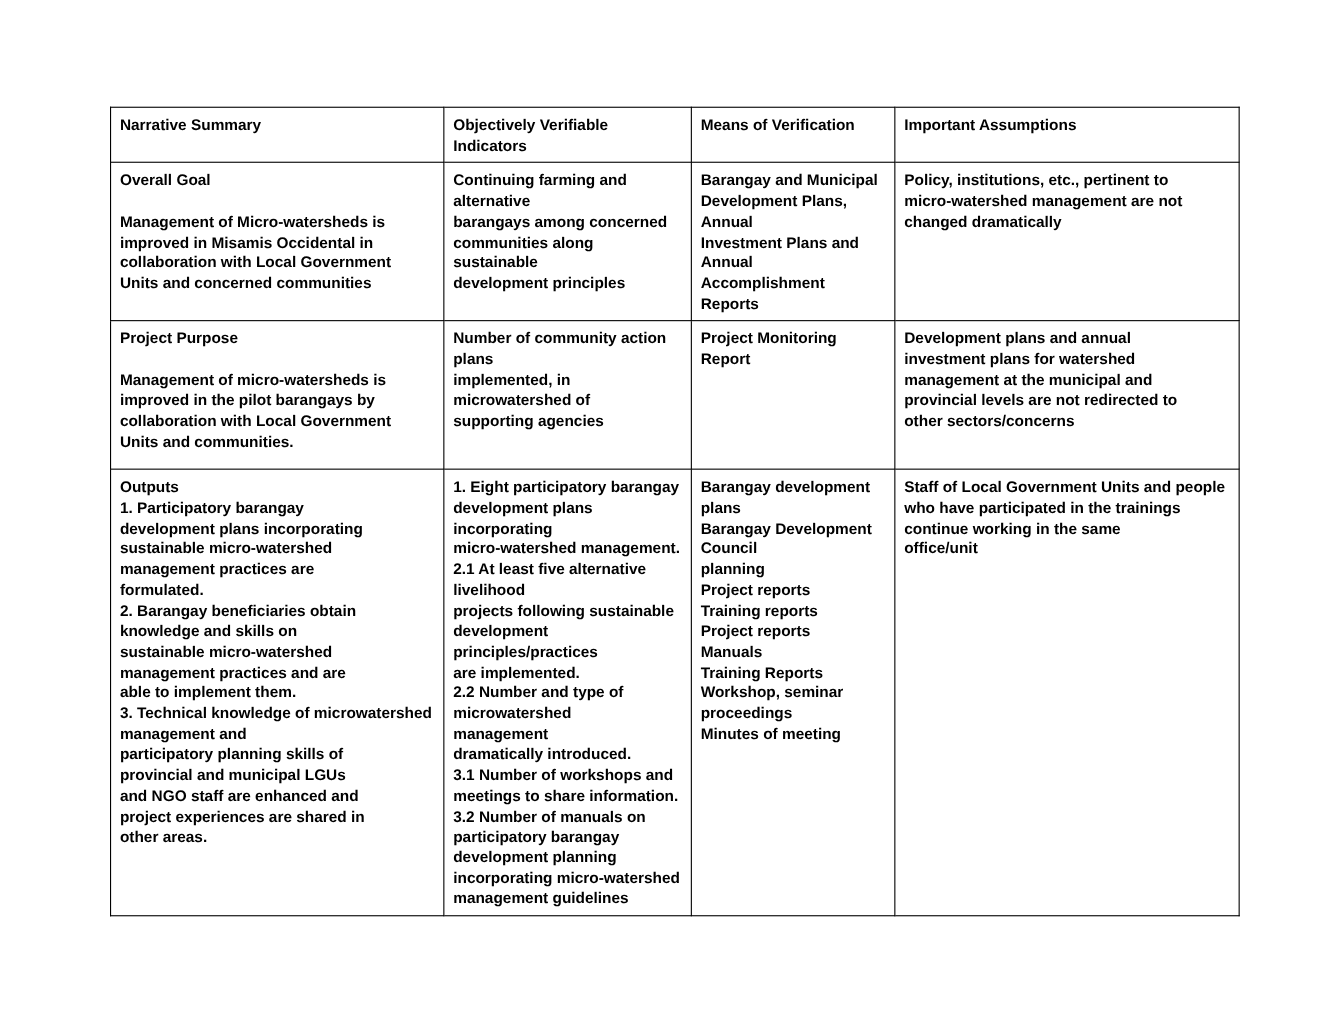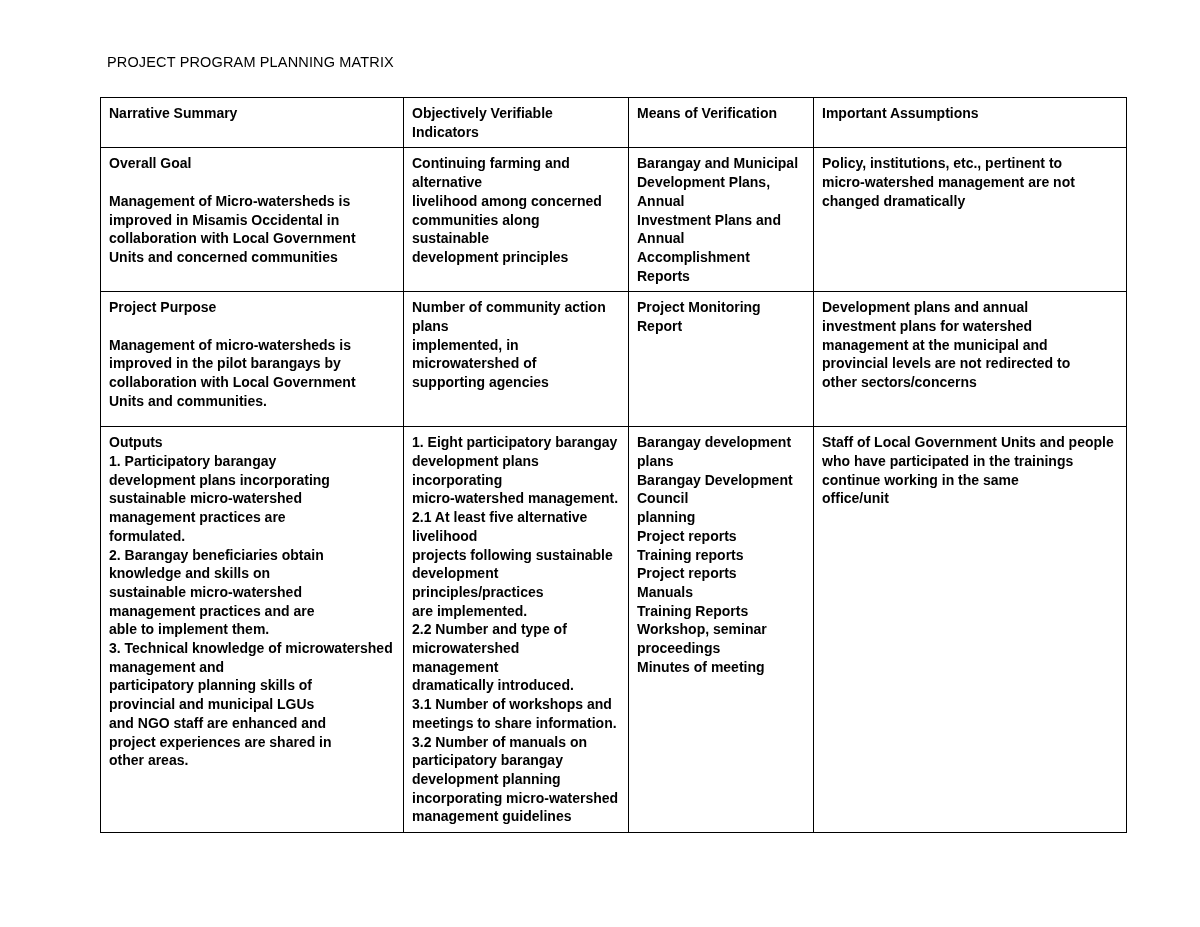--- a/index.html
+++ b/index.html
@@ -76,21 +76,20 @@
   }
   .row-goal td { height: 128px; margin-top: 19px; }
   .row-purpose td { height: 122px; }
   .row-outputs td { height: 340px; }
 </style>
 </head>
 <body>
 
 <div class="page">
 
-  <div class="doc-title">PROJECT PROGRAM PLANNING MATRIX</div>
 
   <div class="matrix-wrap">
     <table class="matrix">
       <colgroup>
         <col class="c1">
           <col class="c2">
           <col class="c3">
           <col class="c4">
       </colgroup>
       <thead>
@@ -108,21 +107,21 @@
               <span class="cell-line">Overall Goal</span>
               <span class="cell-line blank">&nbsp;</span>
               <span class="cell-line">Management of Micro-watersheds is</span>
               <span class="cell-line">improved in Misamis Occidental in</span>
               <span class="cell-line">collaboration with Local Government</span>
               <span class="cell-line">Units and concerned communities</span>
             </td>
           <td>
               <span class="cell-line">Continuing farming and</span>
               <span class="cell-line">alternative</span>
-              <span class="cell-line">livelihood among concerned</span>
+              <span class="cell-line">barangays among concerned</span>
               <span class="cell-line">communities along sustainable</span>
               <span class="cell-line">development principles</span>
             </td>
           <td>
               <span class="cell-line">Barangay and Municipal</span>
               <span class="cell-line">Development Plans,</span>
               <span class="cell-line">Annual</span>
               <span class="cell-line">Investment Plans and</span>
               <span class="cell-line">Annual</span>
               <span class="cell-line">Accomplishment Reports</span>

